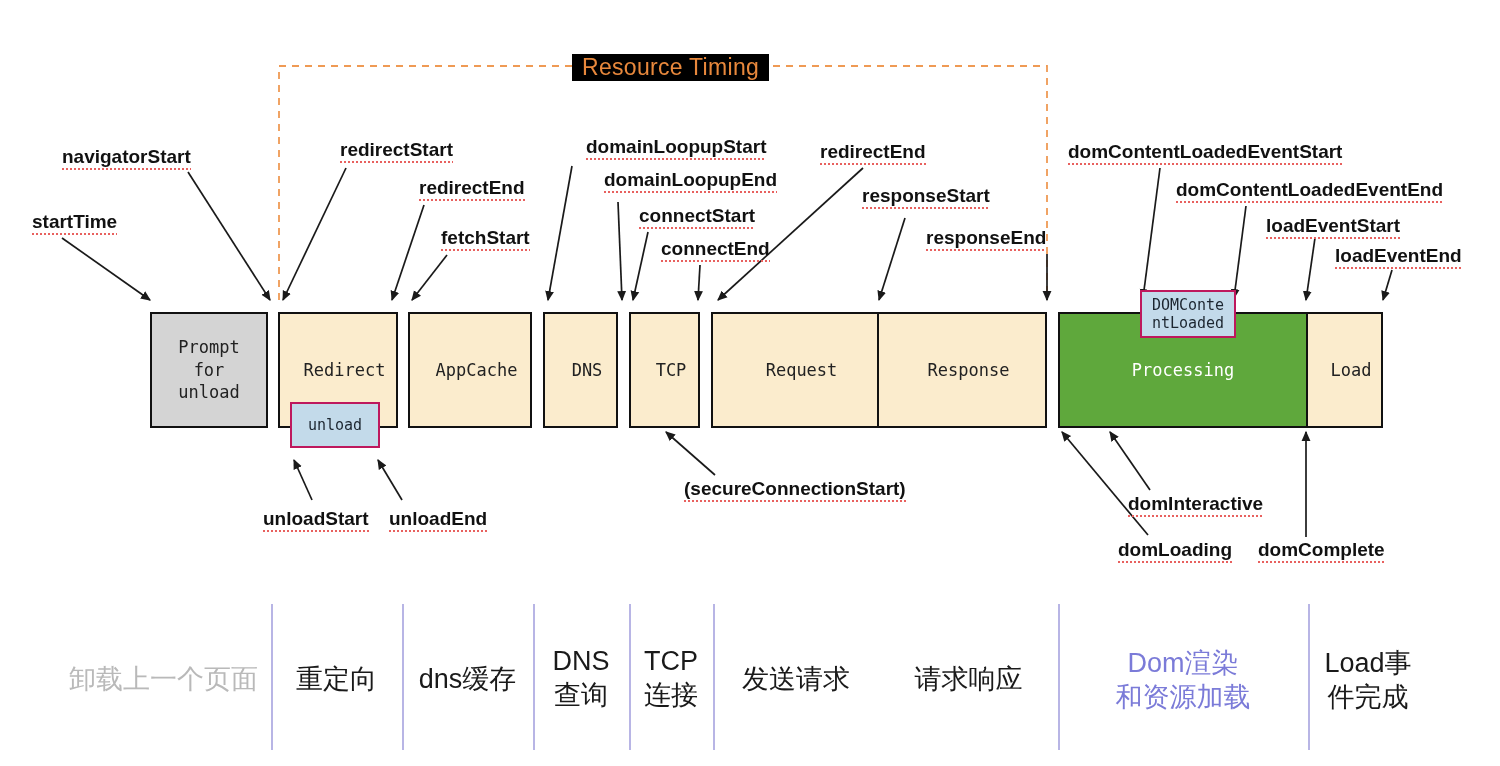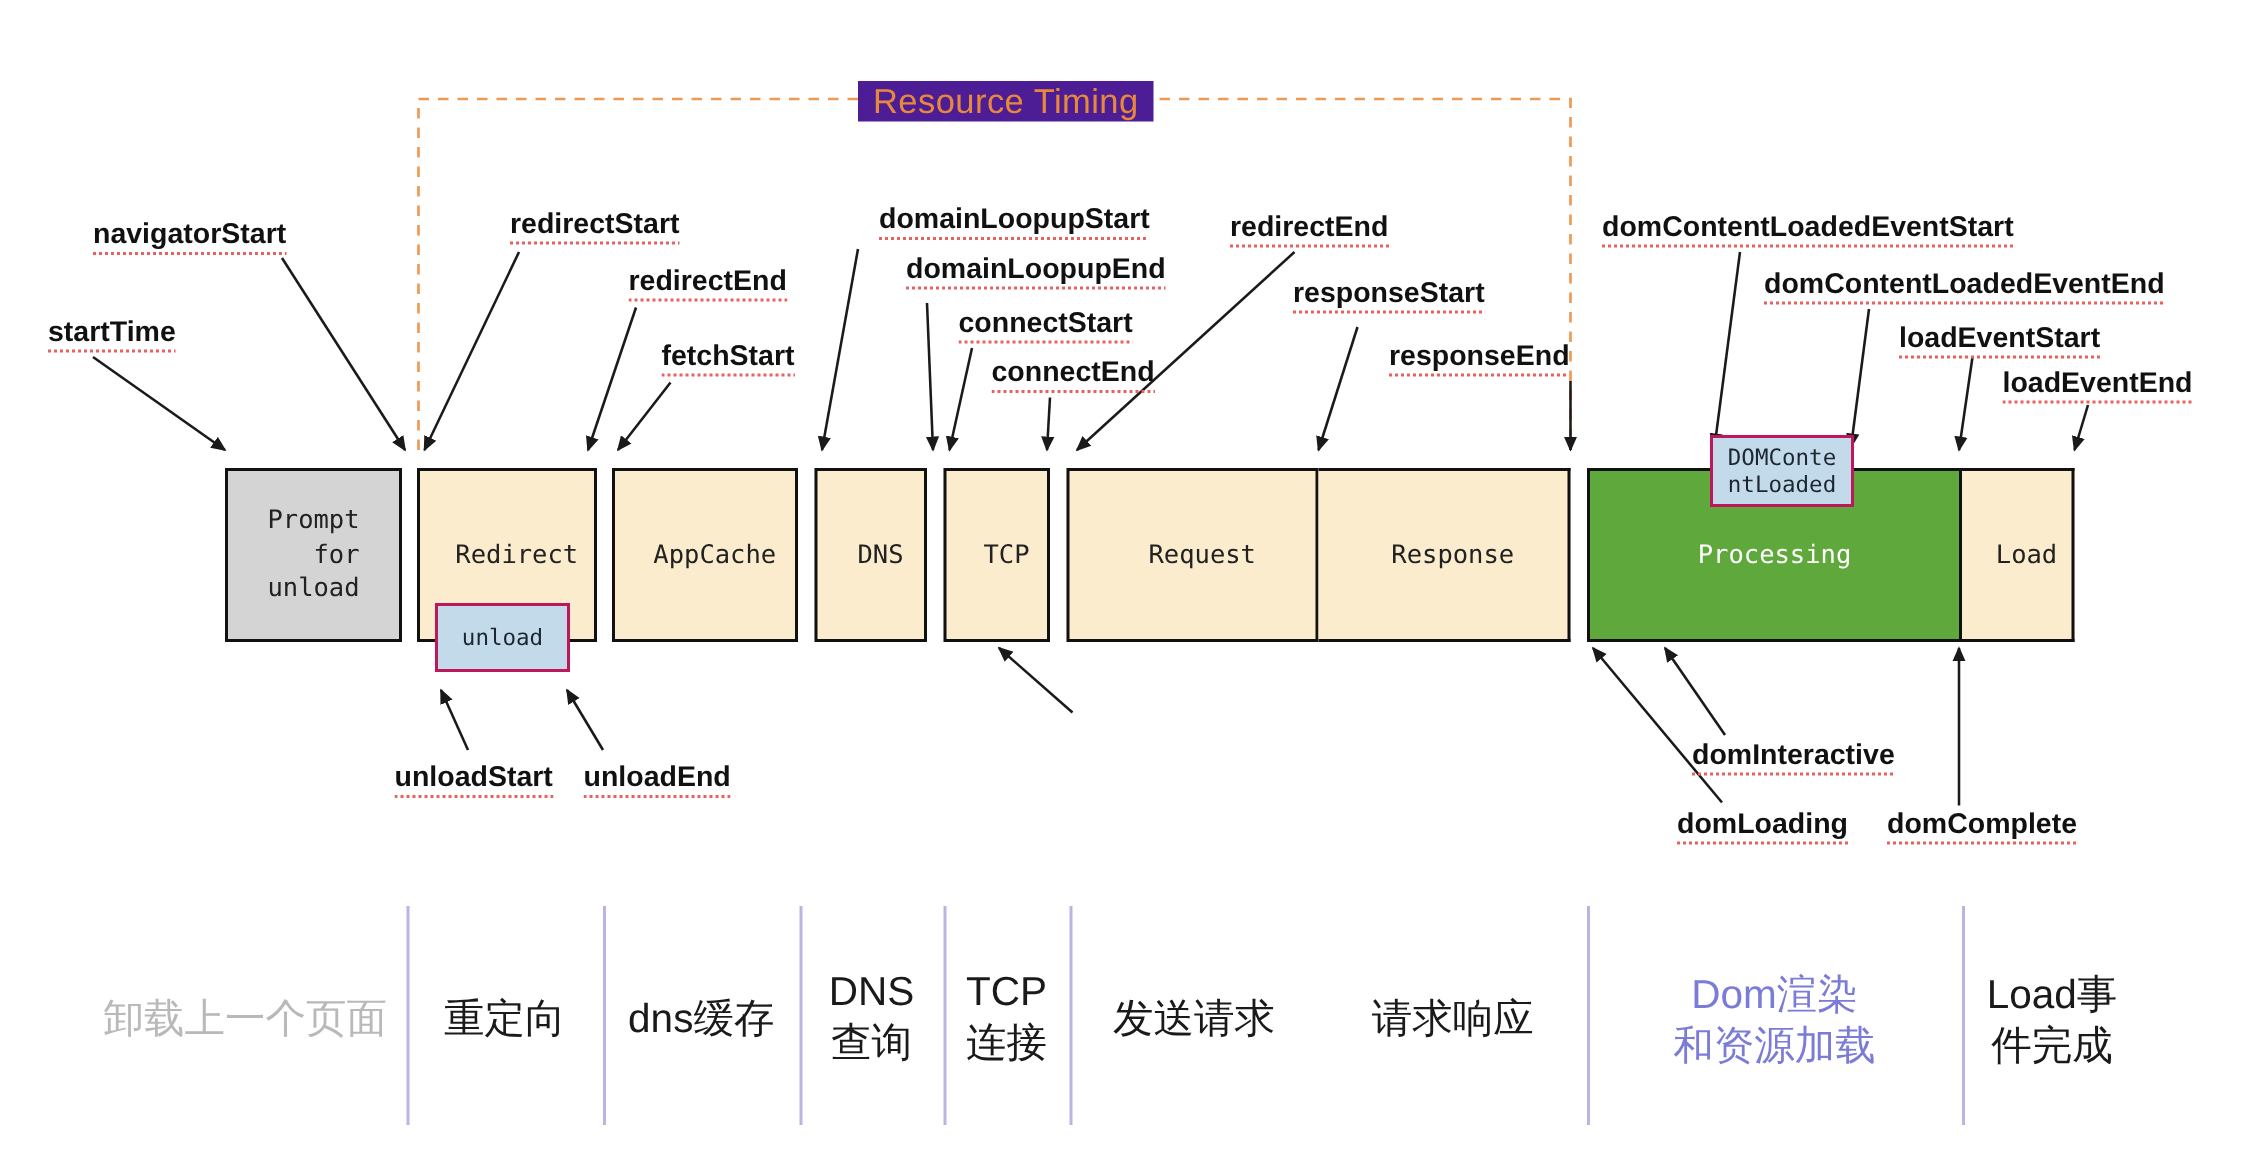--- a/index.html
+++ b/index.html
@@ -65,21 +65,21 @@
     background-position:left bottom;
   }
 
   
   #rt-label{
     position:absolute;
     color:#e8883c;
     font-size:23px;
     font-family:"Liberation Sans",sans-serif;
     letter-spacing:.3px;
-    background:#4c1d95;
+    background:#000000;
     padding:0 10px;
     white-space:nowrap;
   }
 
   
   #legend{position:absolute;left:0;top:600px;width:1500px;height:160px;}
   .divider{
     position:absolute;top:4px;width:2px;height:146px;background:#aba8e0;opacity:.85;
   }
   .seg{
@@ -152,21 +152,21 @@
   <div class="mk" style="left:639px; top:206px;">connectStart</div>
   <div class="mk" style="left:661px; top:239px;">connectEnd</div>
   <div class="mk" style="left:820px; top:142px;">redirectEnd</div>
   <div class="mk" style="left:862px; top:186px;">responseStart</div>
   <div class="mk" style="left:926px; top:228px;">responseEnd</div>
   <div class="mk" style="left:1068px;top:142px;">domContentLoadedEventStart</div>
   <div class="mk" style="left:1176px;top:180px;">domContentLoadedEventEnd</div>
   <div class="mk" style="left:1266px;top:216px;">loadEventStart</div>
   <div class="mk" style="left:1335px;top:246px;">loadEventEnd</div>
 
-  <div class="phase grey" style="left:150px; top:312px; width:118px; height:116px;text-align:right;">Prompt
+  <div class="phase grey" style="left:150px; top:312px; width:118px; height:116px;">Prompt
 for
 unload</div>
 
   <div class="phase cream" style="left:278px; top:312px; width:120px; height:116px;">Redirect</div>
 
   <div class="phase cream" style="left:408px; top:312px; width:124px; height:116px;">AppCache</div>
 
   <div class="phase cream" style="left:543px; top:312px; width:75px;  height:116px;">DNS</div>
 
   <div class="phase cream" style="left:629px; top:312px; width:71px;  height:116px;">TCP</div>
@@ -179,20 +179,21 @@
 
   <div class="phase cream nobr-left" style="left:1308px; top:312px; width:75px; height:116px;">Load</div>
 
   <div class="chip" style="left:290px; top:402px; width:90px; height:46px;">unload</div>
 
   <div class="chip" style="left:1140px; top:290px; width:96px; height:48px;">DOMConte
 ntLoaded</div>
 
   <div class="mk" style="left:263px; top:509px;">unloadStart</div>
   <div class="mk" style="left:389px; top:509px;">unloadEnd</div>
+  <div class="mk" style="left:684px; top:479px;">(secureConnectionStart)</div>
   <div class="mk" style="left:1128px;top:494px;">domInteractive</div>
   <div class="mk" style="left:1118px;top:540px;">domLoading</div>
   <div class="mk" style="left:1258px;top:540px;">domComplete</div>
 
   <div id="legend">
     <div class="divider" style="left:271px;"></div>
     <div class="divider" style="left:402px;"></div>
     <div class="divider" style="left:533px;"></div>
     <div class="divider" style="left:629px;"></div>
     <div class="divider" style="left:713px;"></div>

